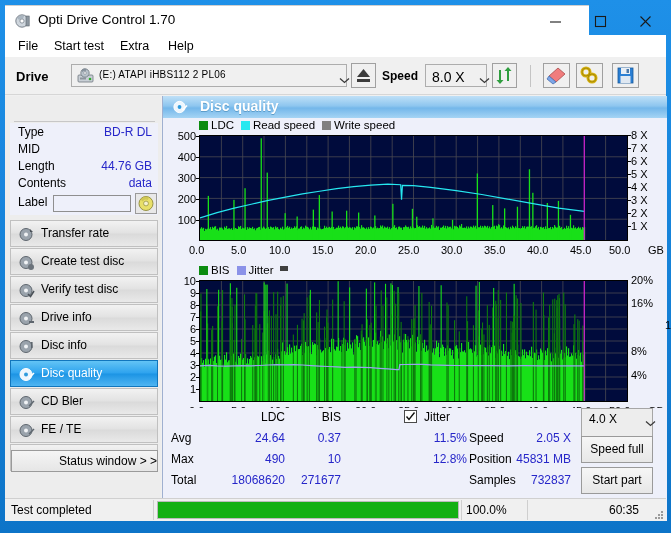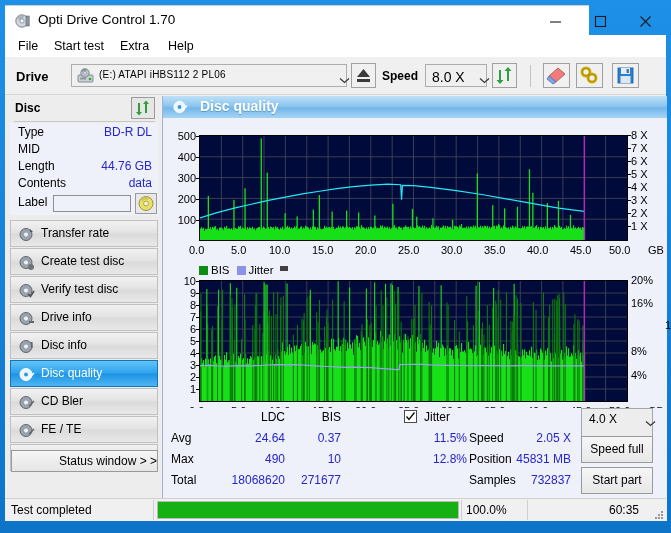--- a/index.html
+++ b/index.html
@@ -349,29 +349,20 @@
           <rect x="5" y="4" width="15" height="15" fill="#2a7fd4" stroke="#1b5a9b" stroke-width="0.8"></rect>
           <rect x="8" y="4" width="9" height="6" fill="#e8eef5"></rect>
           <rect x="13.5" y="5" width="2.5" height="4" fill="#4a78a8"></rect>
           <rect x="7.5" y="12" width="10" height="7" fill="#dfe8f2"></rect>
         </svg>
       </div>
     </div>
 
     <div id="leftpanel">
 
-      <div id="disc-header">
-        <span id="disc-header-title">Disc</span>
-        <div id="disc-refresh-btn">
-          <svg width="22" height="20" viewBox="0 0 22 20">
-            <path d="M6 5 L6 14 L4 14 L7 17.5 L10 14 L8 14 L8 5 Z" fill="#2f9e3f"></path>
-            <path d="M15 15 L15 6 L17 6 L14 2.5 L11 6 L13 6 L13 15 Z" fill="#2f9e3f"></path>
-          </svg>
-        </div>
-      </div>
       <div id="disc-sep"></div>
 
       <div id="disc-info">
         <div class="di-row" style="top:2px">
           <span class="di-key">Type</span>
           <span class="di-val">BD-R DL</span>
         </div>
         <div class="di-row" style="top:19px">
           <span class="di-key">MID</span>
         </div>
@@ -499,20 +490,23 @@
           <svg width="16" height="16" viewBox="0 0 17 17">
               <circle cx="8" cy="8.5" r="6" fill="#eef6fd" stroke="#ffffff" stroke-width="1"></circle>
               <circle cx="8" cy="8.5" r="2" fill="#2f9bdd"></circle>
               <path d="M11 12 L16 7" stroke="#ffffff" stroke-width="1.6"></path>
             </svg>
         </span>
         <span id="dq-header-title">Disc quality</span>
       </div>
 
       <div class="chart-wrap" id="chart-top">
+        <div class="legend">
+          <span class="sw" style="background:#0c8c10"></span><span class="lg-txt">LDC</span><span class="sw" style="background:#26e8f0"></span><span class="lg-txt">Read speed</span><span class="sw" style="background:#808080"></span><span class="lg-txt">Write speed</span>
+        </div>
 
         <div class="ytick" style="left:2px;  top:12px;  width:31px">500</div>
         <div class="ytick" style="left:2px;  top:33px;  width:31px">400</div>
         <div class="ytick" style="left:2px;  top:54px;  width:31px">300</div>
         <div class="ytick" style="left:2px;  top:75px;  width:31px">200</div>
         <div class="ytick" style="left:2px;  top:96px;  width:31px">100</div>
         <div class="tickline" style="left:33px; top:18px; width:3px; height:1px"></div>
         <div class="tickline" style="left:33px; top:39px; width:3px; height:1px"></div>
         <div class="tickline" style="left:33px; top:60px; width:3px; height:1px"></div>
         <div class="tickline" style="left:33px; top:81px; width:3px; height:1px"></div>

